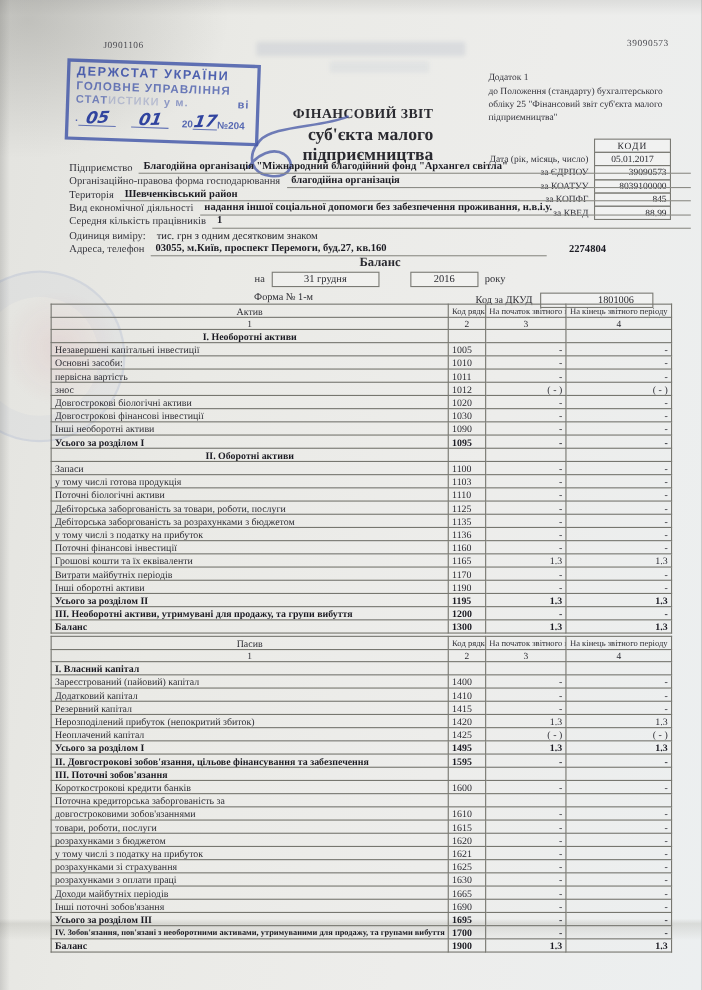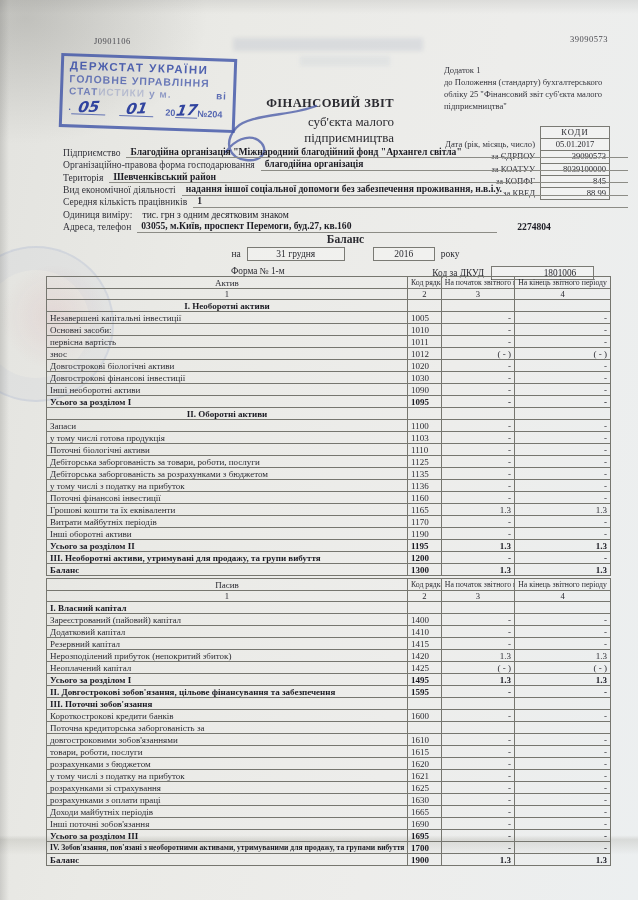--- a/index.html
+++ b/index.html
@@ -48,21 +48,21 @@
     box-shadow:inset 0 0 0 22px rgba(108,128,190,0.05);
     background:radial-gradient(circle at 62% 45%, rgba(205,120,130,0.13), rgba(205,120,130,0) 42%);
   }
 
   
   .annex{left:444px;top:64px;width:182px;font-size:8.6px;line-height:1.4;color:#33333b;}
 
   
   .title{left:218px;top:96px;width:176px;text-align:right;}
   .title .t1{font-size:12.5px;font-weight:bold;letter-spacing:.4px;}
-  .title .t2{font-size:13px;font-weight:normal;margin-top:3px;}
+  .title .t2{font-size:16px;font-weight:bold;margin-top:3px;}
   .flourish{left:212px;top:100px;width:116px;height:78px;pointer-events:none;}
 
   
   .codes{right:28px;top:127px;width:330px;font-size:8.6px;}
   .codes .crow{display:flex;align-items:stretch;height:13.2px;margin-top:-1px;}
   .codes .clabel{flex:1;text-align:right;padding-right:5px;line-height:13px;color:#33333b;}
   .codes .ccell{width:70px;border:1px solid #7a7a74;box-sizing:border-box;line-height:11.5px;
                 padding:0 3px;text-align:right;background:rgba(255,255,255,0.25);}
   .codes .chead{text-align:center;letter-spacing:1px;}
   .codes .ccenter{text-align:center;}

